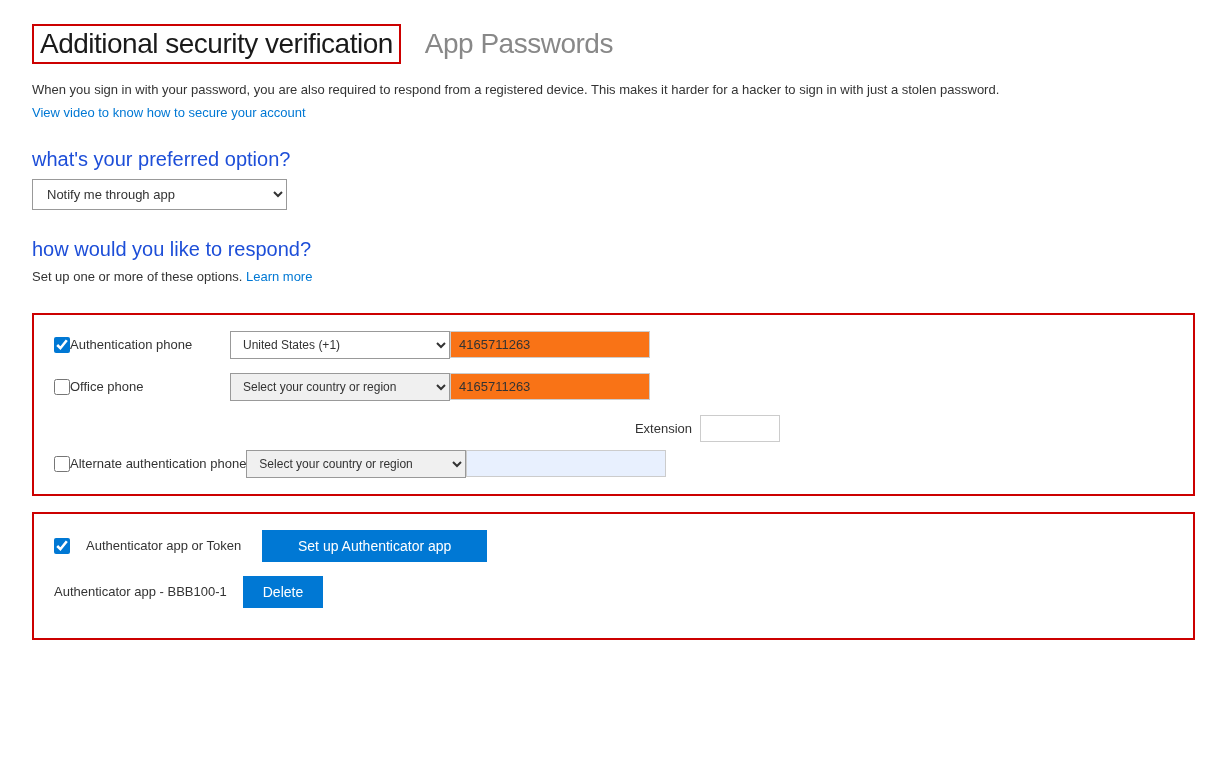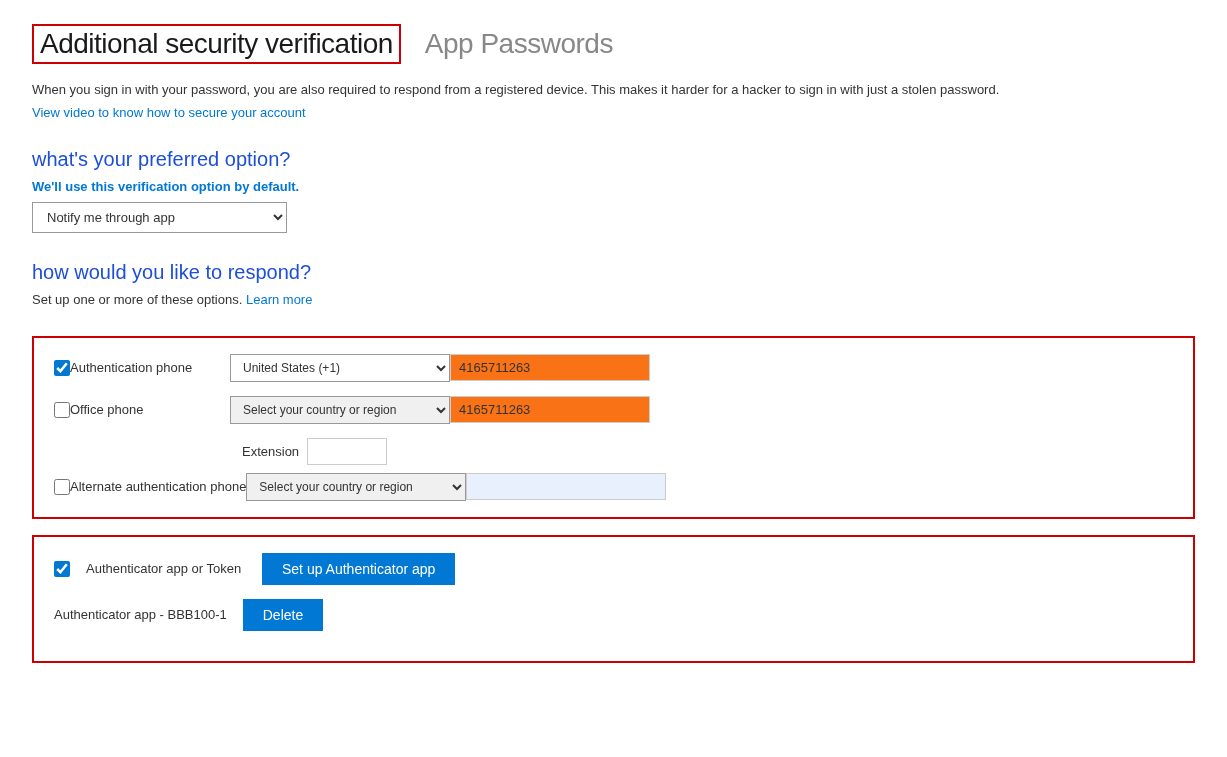--- a/index.html
+++ b/index.html
@@ -145,20 +145,21 @@
       background: #e8f0fe;
     }
 
     .extension-row {
       display: flex;
       align-items: center;
       gap: 8px;
       margin-left: 188px;
       margin-top: 4px;
       margin-bottom: 8px;
+      justify-content: center;
     }
 
     .extension-label {
       font-size: 13px;
       color: #333;
     }
 
     .extension-input {
       padding: 5px 8px;
       font-size: 13px;
@@ -173,21 +174,21 @@
     }
 
     .auth-row {
       display: flex;
       align-items: center;
       gap: 16px;
       margin-bottom: 14px;
     }
 
     .setup-btn {
-      padding: 8px 20px;
+      padding: 8px 36px;
       background: #0078d4;
       color: #fff;
       border: none;
       font-size: 14px;
       cursor: pointer;
       font-weight: 400;
     }
 
     .delete-btn {
       padding: 8px 20px;
@@ -215,23 +216,20 @@
   <h1 class="header-title-inactive">App Passwords</h1>
 </div>
 
 
 <p class="description">When you sign in with your password, you are also required to respond from a registered device. This makes it harder for a hacker to sign in with just a stolen password.</p>
 <a class="link" href="#">View video to know how to secure your account</a>
 
 
 <div class="section-respond">
   <h2 class="section-title">what's your preferred option?</h2>
-  <p class="sub-label">
-    <span>We'll use this verification option by default.</span>
-  </p>
   <select class="preferred-dropdown">
     <option>Notify me through app</option>
     <option>Call authentication phone</option>
     <option>Call office phone</option>
     <option>Text code to authentication phone</option>
   </select>
 </div>
 
 
 <div class="section-respond">

